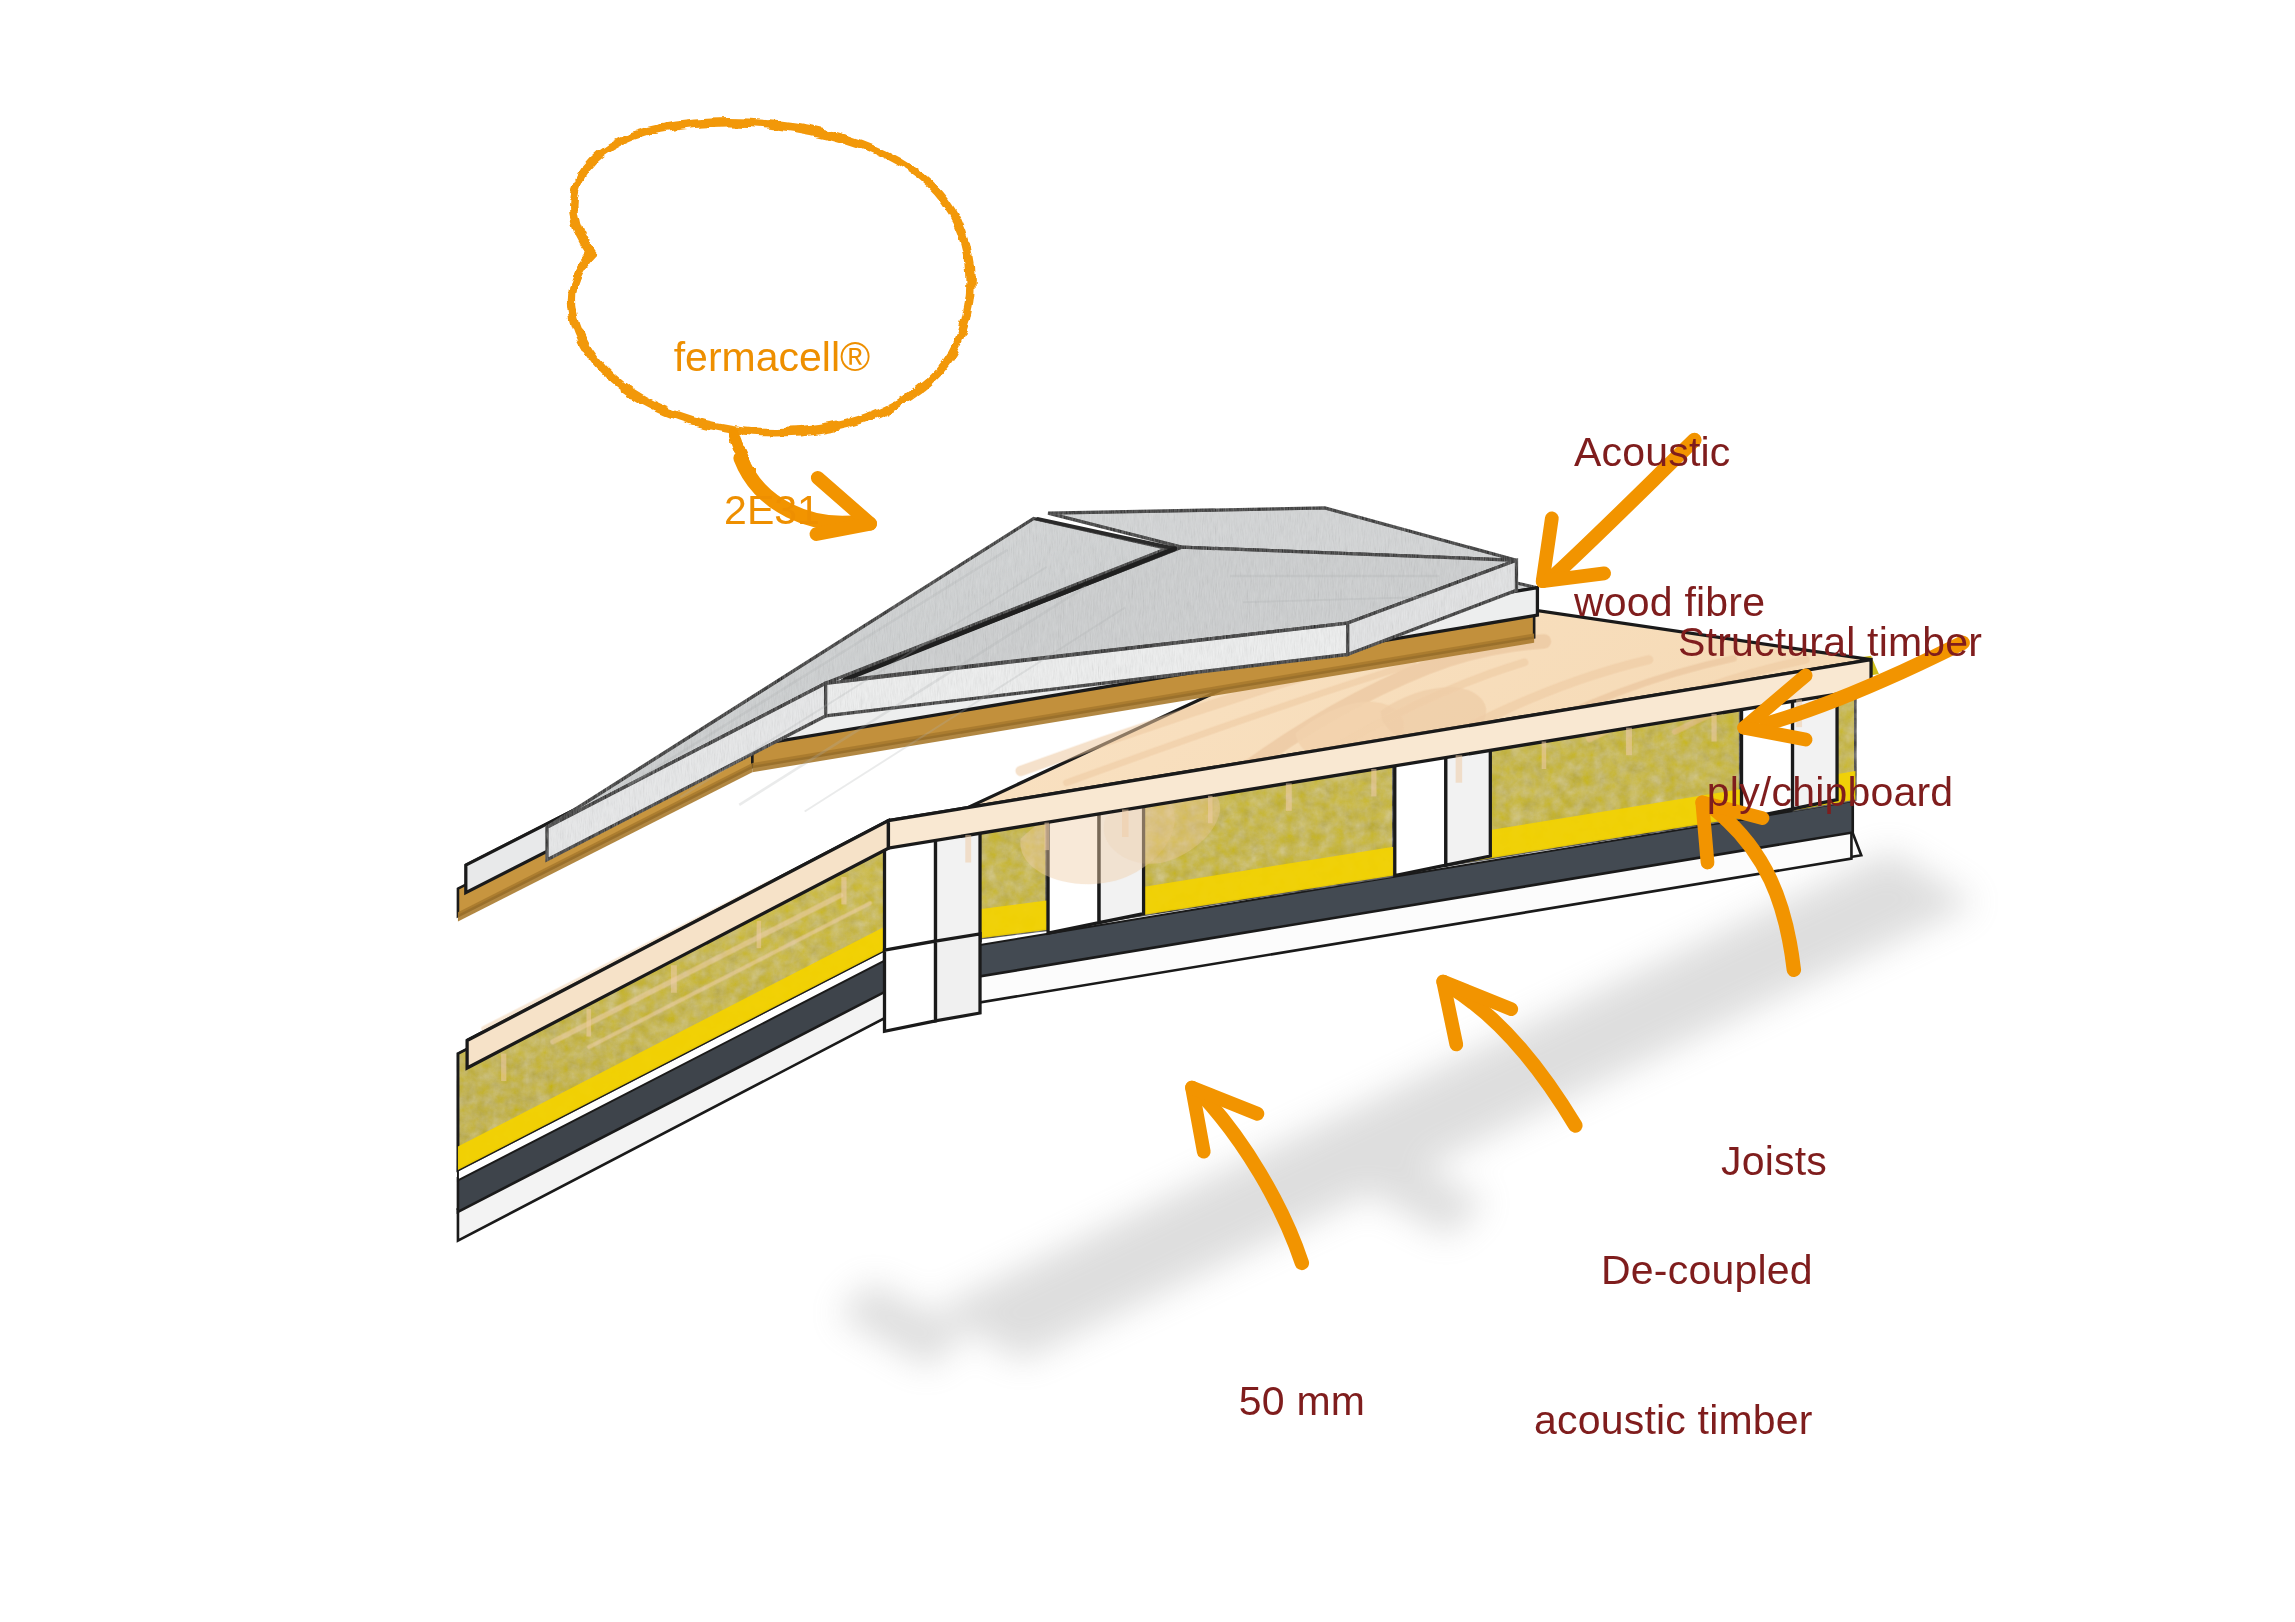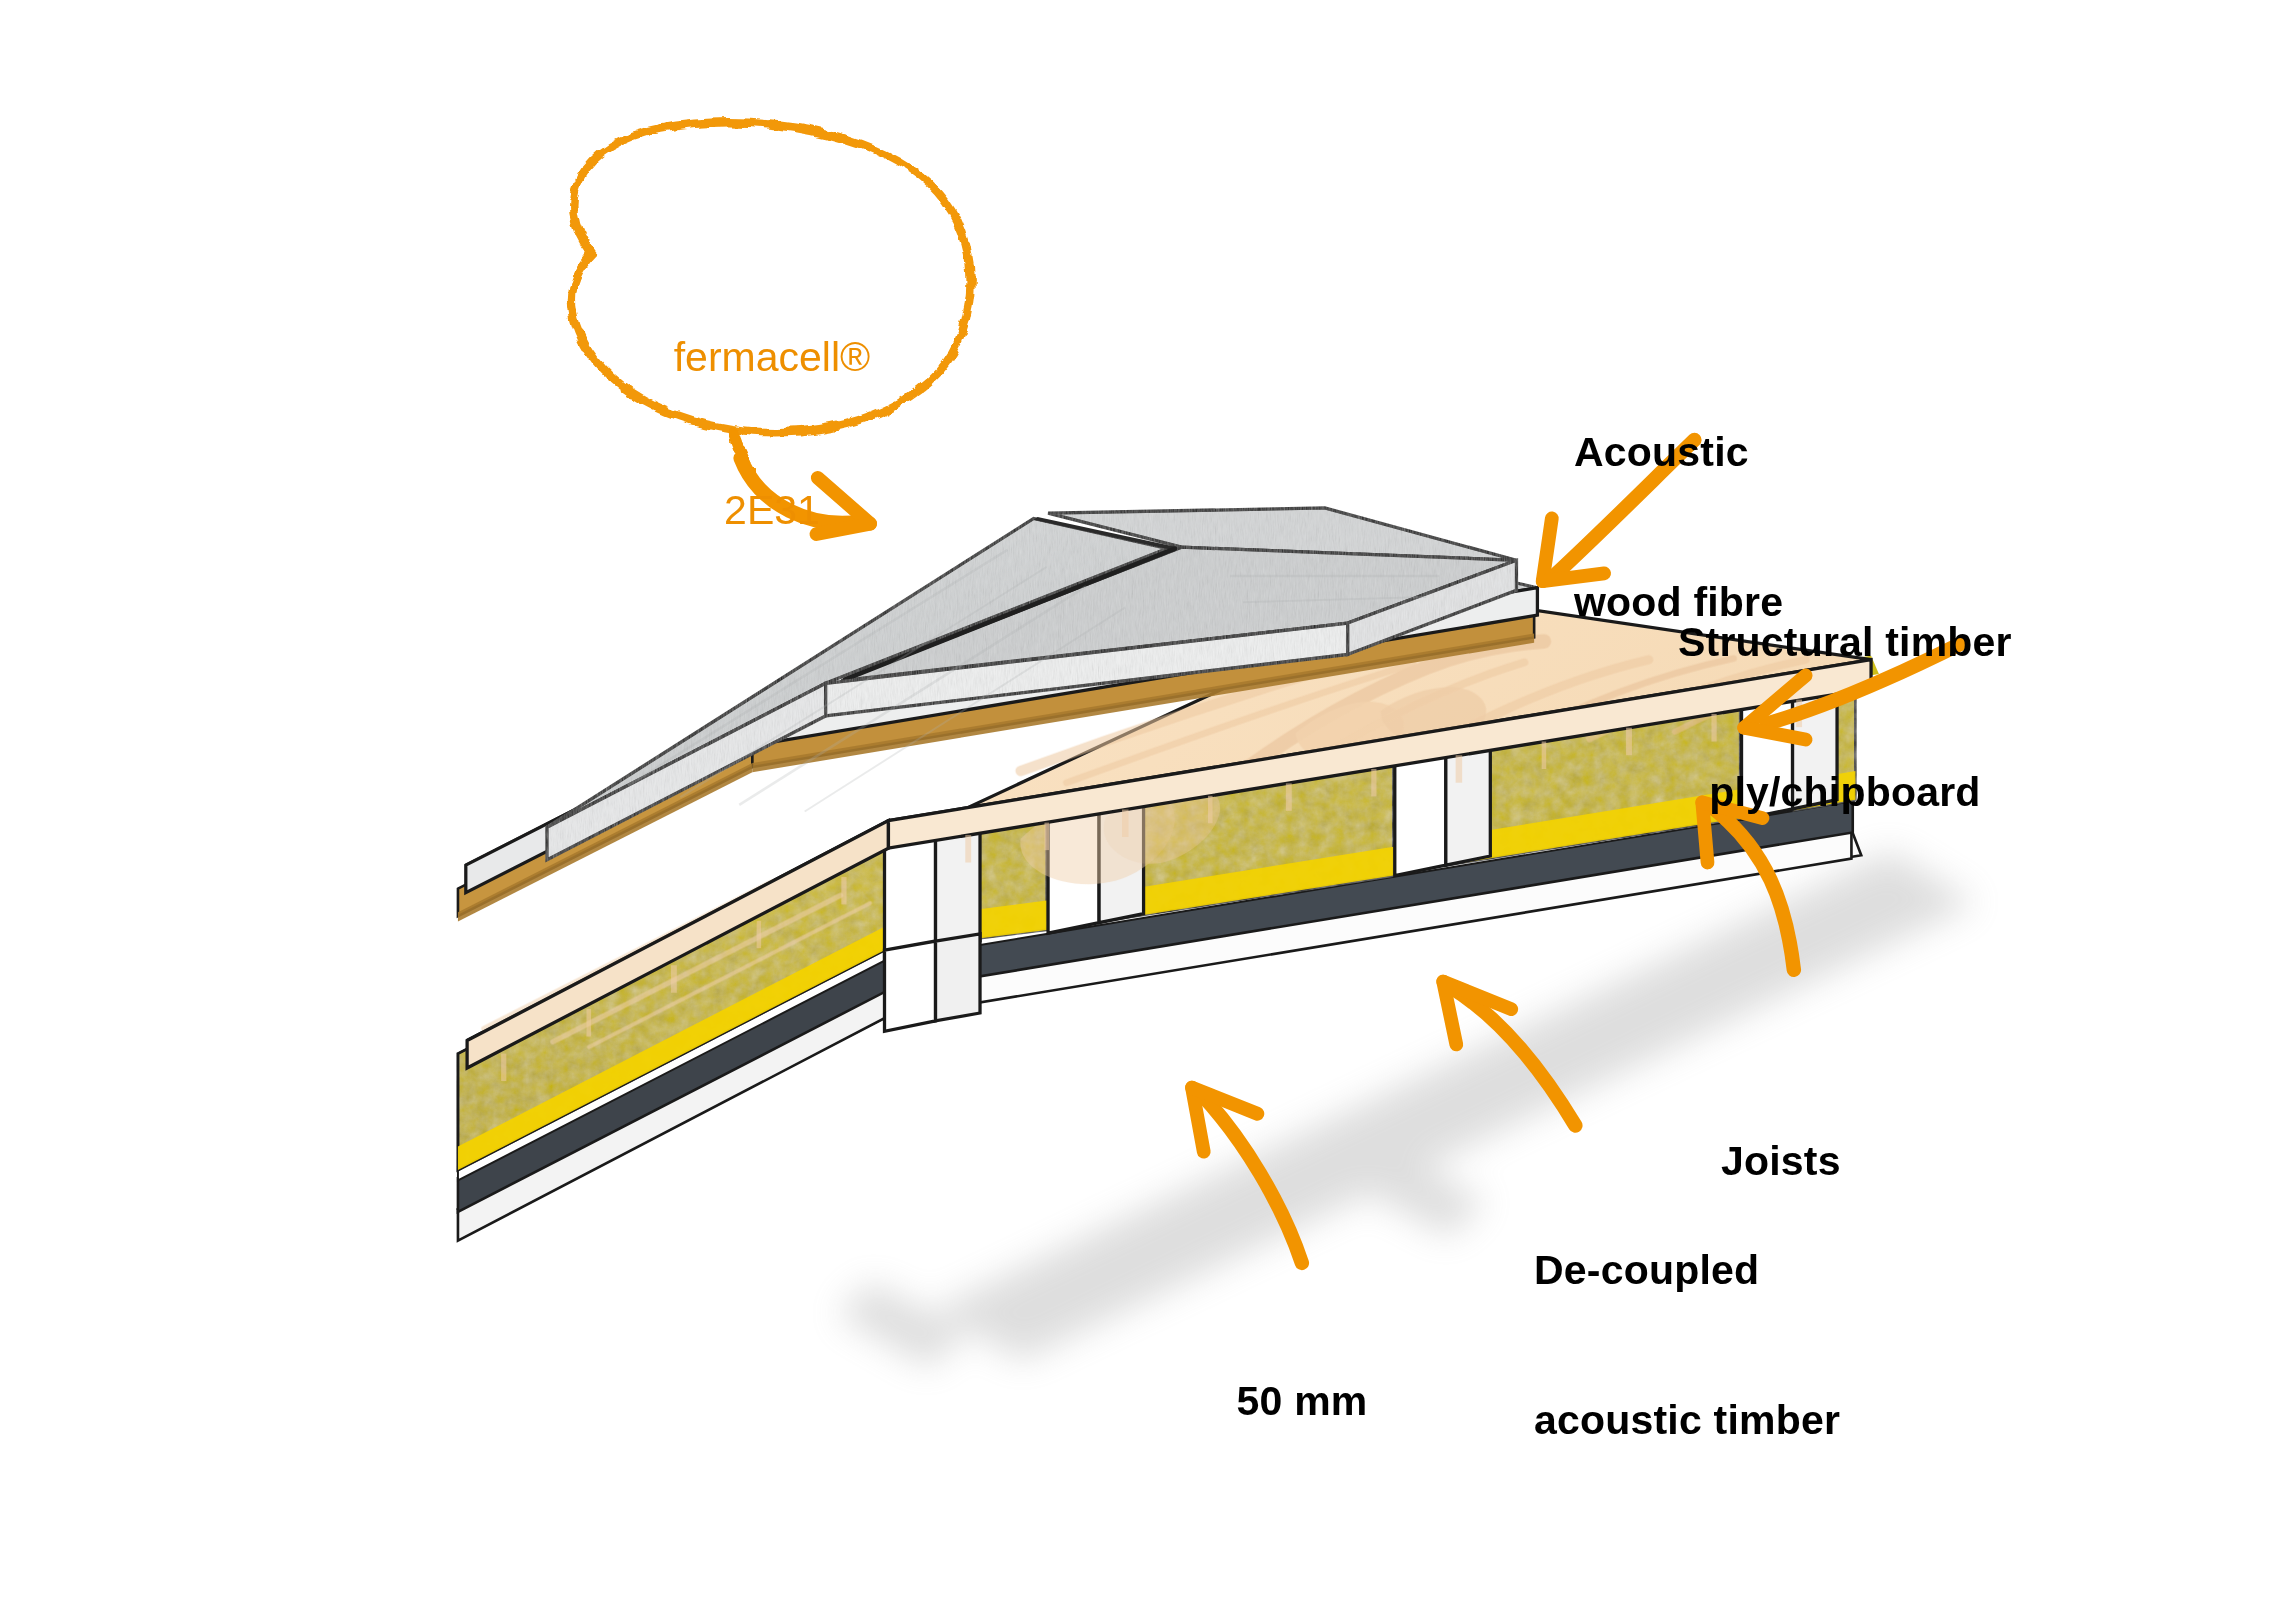--- a/index.html
+++ b/index.html
@@ -7,23 +7,23 @@
     width:2295px;height:1623px;
     font-family:"Liberation Sans", sans-serif;
     background:#ffffff;
     overflow:hidden;
     position:relative;
   }
   #stage{position:absolute;inset:0;width:2016px;height:1623px;}
   svg#scene{position:absolute;left:0;top:0;width:2295px;height:1623px;display:block;}
   .lbl{
     position:absolute;
-    color:#000000;
+    color:#7f1d1d;
     font-family:"Liberation Sans", sans-serif;
-    font-weight:700;
+    font-weight:400;
     line-height:1.22;
     white-space:pre;
     letter-spacing:0.2px;
   }
   .lbl.sz-big{font-size:41px;}
   .callout-text{
     position:absolute;
     color:#EE8F00;
     font-size:41px;
     line-height:1.25;
@@ -311,21 +311,21 @@
 
 <div class="lbl sz-big" style="left:1678px; top:517px; text-align:center;">
   <div>Structural timber</div>
   <div>ply/chipboard</div>
 </div>
 
 <div class="lbl sz-big" style="left:1721px; top:1036px; text-align:left;">
   <div>Joists</div>
 </div>
 
-<div class="lbl sz-big" style="left:1534px; top:1145px; text-align:left;">
+<div class="lbl sz-big" style="left:1534px; top:1145px; text-align:right;">
   <div>De-coupled</div>
   <div>acoustic timber</div>
 </div>
 
 <div class="lbl sz-big" style="left:1112px; top:1276px; text-align:center; width:380px;">
   <div>50 mm</div>
 </div>
 
 </div>
 

